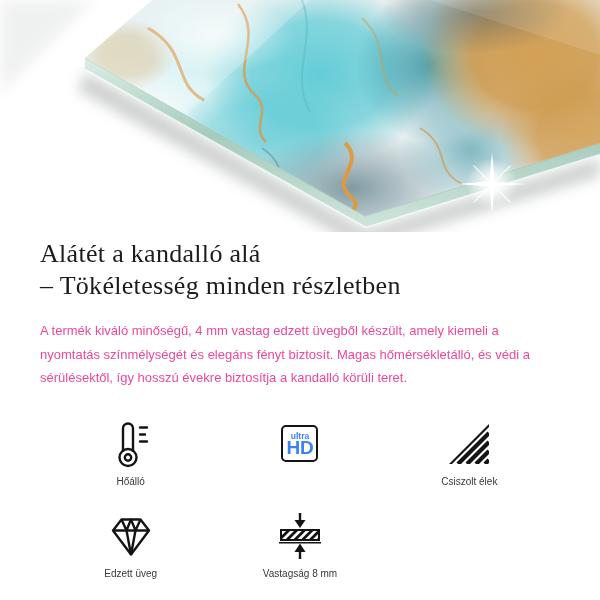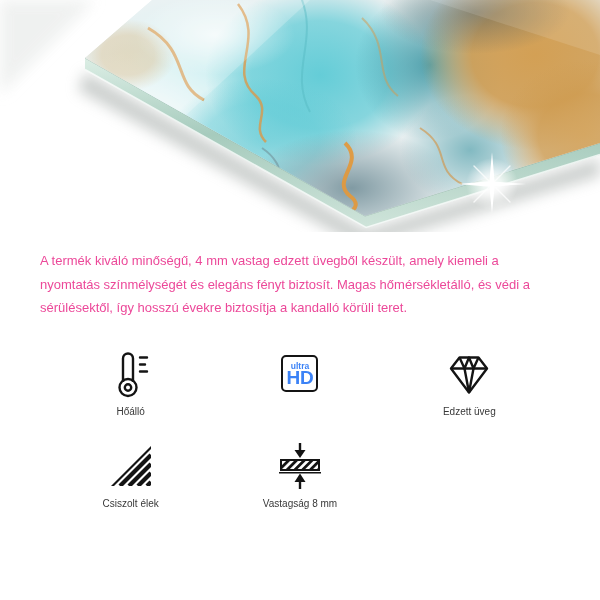--- a/index.html
+++ b/index.html
@@ -128,20 +128,24 @@
 
     <g>
       <circle cx="492" cy="184" r="26" fill="url(#gFlare)" opacity=".9"></circle>
       <path d="M492,152 L494.8,184 L492,214 L489.2,184 Z" fill="#ffffff"></path>
       <path d="M458,184 L489,186.8 L526,184 L489,181.2 Z" fill="#ffffff"></path>
       <path d="M474,166 L510,202 M510,166 L474,202" stroke="#ffffff" stroke-width="1.4" opacity=".75" stroke-linecap="round"></path>
     </g>
   </svg>
 
   <div class="content">
+    <h1 class="title">
+      <span>Alátét a kandalló alá</span><br>
+      <span>– Tökéletesség minden részletben</span>
+    </h1>
 
     <p class="desc">A termék kiváló minőségű, 4 mm vastag edzett üvegből készült, amely kiemeli a nyomtatás színmélységét és elegáns fényt biztosít. Magas hőmérsékletálló, és védi a sérülésektől, így hosszú évekre biztosítja a kandalló körüli teret.</p>
 
     <div class="features">
 
       <div class="feature">
         <div class="icon-wrap">
           <svg class="ico" width="40" height="48" viewBox="0 0 40 48">
             <circle cx="17" cy="37.5" r="8.5" fill="none" stroke="#141414" stroke-width="2.4"></circle>
             <circle cx="17" cy="37.5" r="3.2" fill="none" stroke="#141414" stroke-width="2.4"></circle>
@@ -154,34 +158,20 @@
 
       <div class="feature">
         <div class="icon-wrap">
           <div class="uhd-box">
             <span class="uhd-top">ultra</span>
             <span class="uhd-bottom">HD</span>
           </div>
         </div>
       </div>
 
-
-      <div class="feature">
-        <div class="icon-wrap">
-          <svg class="ico" width="50" height="44" viewBox="0 0 50 44">
-            <g fill="none" stroke="#141414" stroke-width="2.4" stroke-linejoin="round">
-              <path d="M7,16.5 L15.5,5.5 H34.5 L43,16.5 L25,40.5 Z"></path>
-              <path d="M7,16.5 H43"></path>
-              <path d="M15.5,5.5 L20.5,16.5 L25,5.5 L29.5,16.5 L34.5,5.5"></path>
-              <path d="M20.5,16.5 L25,40.5 M29.5,16.5 L25,40.5"></path>
-            </g>
-          </svg>
-        </div>
-        <div class="feature-label">Edzett üveg</div>
-      </div>
 
       <div class="feature">
         <div class="icon-wrap">
           <svg class="ico" width="46" height="46" viewBox="0 0 46 46">
             <defs>
                 <clipPath id="triClip">
                   <polygon points="3,43 43,3 43,43"></polygon>
                 </clipPath>
               </defs>
             <g clip-path="url(#triClip)" stroke="#141414" stroke-width="4.2">
@@ -191,20 +181,34 @@
               <line x1="30" y1="43" x2="43" y2="30"></line>
               <line x1="39" y1="43" x2="43" y2="39"></line>
             </g>
           </svg>
         </div>
         <div class="feature-label">Csiszolt élek</div>
       </div>
 
       <div class="feature">
         <div class="icon-wrap">
+          <svg class="ico" width="50" height="44" viewBox="0 0 50 44">
+            <g fill="none" stroke="#141414" stroke-width="2.4" stroke-linejoin="round">
+              <path d="M7,16.5 L15.5,5.5 H34.5 L43,16.5 L25,40.5 Z"></path>
+              <path d="M7,16.5 H43"></path>
+              <path d="M15.5,5.5 L20.5,16.5 L25,5.5 L29.5,16.5 L34.5,5.5"></path>
+              <path d="M20.5,16.5 L25,40.5 M29.5,16.5 L25,40.5"></path>
+            </g>
+          </svg>
+        </div>
+        <div class="feature-label">Edzett üveg</div>
+      </div>
+
+      <div class="feature">
+        <div class="icon-wrap">
           <svg class="ico" width="52" height="48" viewBox="0 0 52 48">
             <defs>
               <pattern id="hatchP" width="5.5" height="5.5" patternUnits="userSpaceOnUse" patternTransform="rotate(45)">
                 <rect width="2.8" height="5.5" fill="#141414"></rect>
               </pattern>
             </defs>
             <path d="M26,1 V8" stroke="#141414" stroke-width="2.4"></path>
             <polygon points="20.5,8 31.5,8 26,16" fill="#141414"></polygon>
             <rect x="7" y="18" width="38" height="10" fill="url(#hatchP)" stroke="#141414" stroke-width="2"></rect>
             <line x1="5" y1="30.8" x2="47" y2="30.8" stroke="#141414" stroke-width="1.6"></line>

